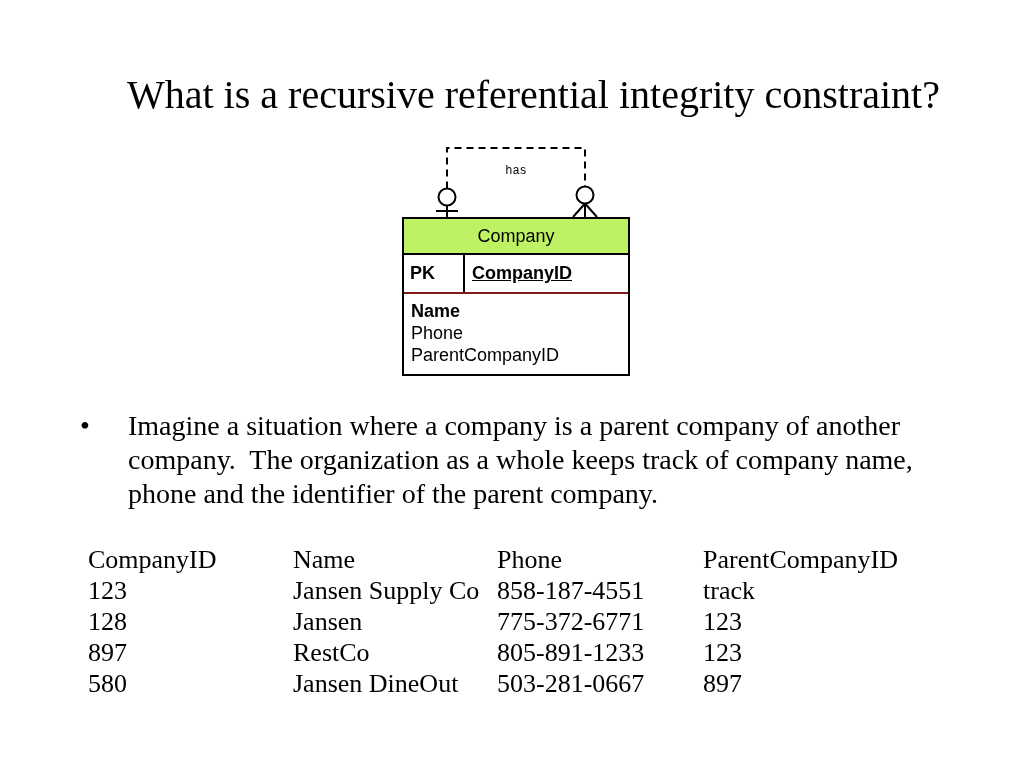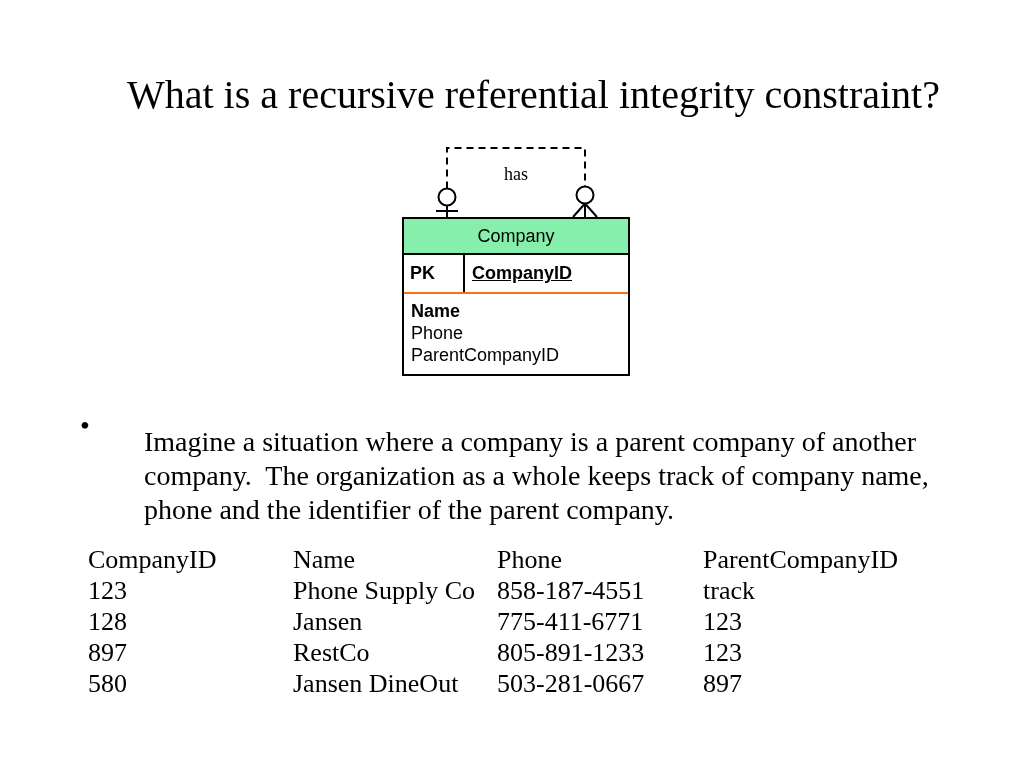--- a/index.html
+++ b/index.html
@@ -15,51 +15,51 @@
   }
 
   
   .connector-svg { position:absolute; left:396px; top:140px; }
   .connector-svg path, .connector-svg line { stroke:#000; stroke-width:2; fill:none; }
   .connector-svg circle { stroke:#000; stroke-width:2; fill:#ffffff; }
   .dash-line { stroke-dasharray:7 5; }
 
   .has-label {
     position:absolute; left:447px; top:164px; width:138px; text-align:center;
-    font-family:Liberation Serif, serif; font-size:18px;
+    font-family:Liberation Mono, monospace; font-size:12px;
   }
 
   
   .entity {
     position:absolute; left:402px; top:217px; width:228px; height:159px;
     box-sizing:border-box; border:2px solid #000; background:#fff;
     font-family:"Liberation Sans", sans-serif; font-size:18px;
     display:flex; flex-direction:column;
   }
   .entity-header {
-    height:34px; flex:none; border-bottom:2px solid #000; background:#86efac;
+    height:34px; flex:none; border-bottom:2px solid #000; background:#bef264;
     display:flex; align-items:center; justify-content:center;
   }
   .entity-row { display:flex; }
-  .pk-row { height:37px; flex:none; border-bottom:2px solid #f97316; }
+  .pk-row { height:37px; flex:none; border-bottom:2px solid #7f1d1d; }
   .attr-row { flex:1; }
   .key-cell { flex:none; width:53px; border-right:2px solid #000; }
   .pk-row .key-cell { display:flex; align-items:center; padding-left:6px; font-weight:bold; }
   .pk-row .attr-cell { display:flex; align-items:center; padding-left:7px; font-weight:bold; text-decoration:underline; }
   .attr-row .key-cell { display:flex; align-items:flex-end; padding:0 0 7px 6px; }
   .attr-row .attr-cell { padding:6px 0 0 7px; line-height:22px; }
   .attr-bold { font-weight:bold; }
 
   
   .bullet-block {
     position:absolute; left:80px; top:409px; display:flex;
     font-size:28px; line-height:34px;
   }
   .bullet-marker { flex:none; width:48px; }
-  .bullet-text { margin:16px; width:800px; white-space:pre-wrap; }
+  .bullet-text { margin:0; width:800px; white-space:pre-wrap; }
 
   
   .data-table {
     position:absolute; left:88px; top:544px;
     display:grid; grid-template-columns:205px 204px 206px auto;
     font-size:26px; line-height:31px;
   }
   .t-row { display:contents; }
 </style>
 </head>
@@ -108,28 +108,28 @@
 
   <div class="data-table">
     <div class="t-row">
       <div>CompanyID</div>
       <div>Name</div>
       <div>Phone</div>
       <div>ParentCompanyID</div>
     </div>
     <div class="t-row">
       <div>123</div>
-      <div>Phone Supply Co</div>
+      <div>Jansen Supply Co</div>
       <div>858-187-4551</div>
       <div>track</div>
     </div>
     <div class="t-row">
       <div>128</div>
       <div>Jansen</div>
-      <div>775-411-6771</div>
+      <div>775-372-6771</div>
       <div>123</div>
     </div>
     <div class="t-row">
       <div>897</div>
       <div>RestCo</div>
       <div>805-891-1233</div>
       <div>123</div>
     </div>
     <div class="t-row">
       <div>580</div>

